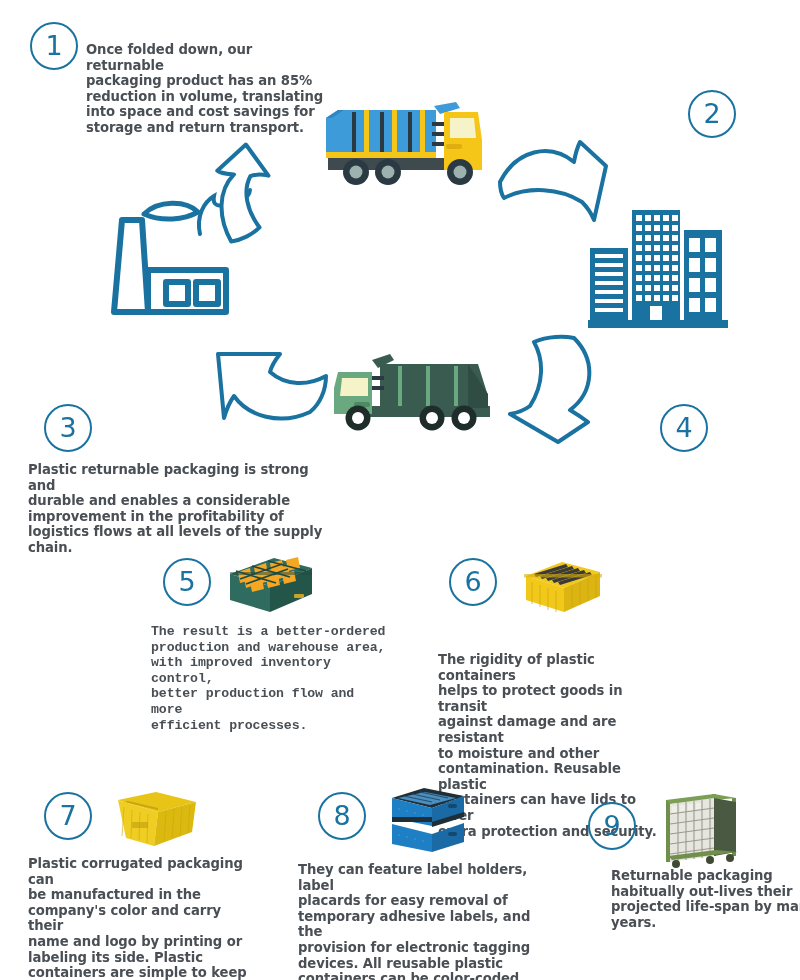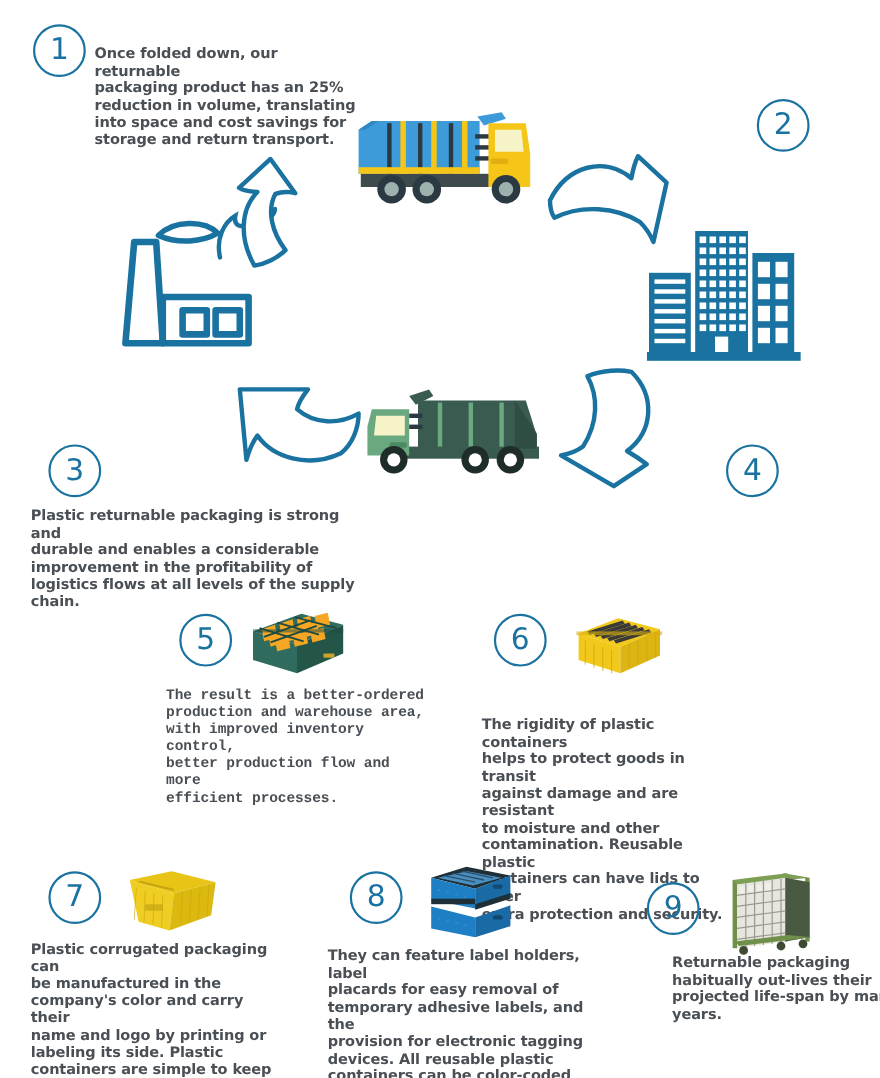--- a/index.html
+++ b/index.html
@@ -40,21 +40,21 @@
 <body>
 
 <div class="stage">
 
   <div class="abs" style="left:30px;top:22px;">
     <div class="badge">
         <span>1</span>
       </div>
   </div>
   <div class="abs copy" style="left:86px;top:42px;width:240px;">Once folded down, our returnable
-packaging product has an 25%
+packaging product has an 85%
 reduction in volume, translating
 into space and cost savings for
 storage and return transport.</div>
 
   <div class="abs" style="left:688px;top:90px;">
     <div class="badge">
         <span>2</span>
       </div>
   </div>
 

